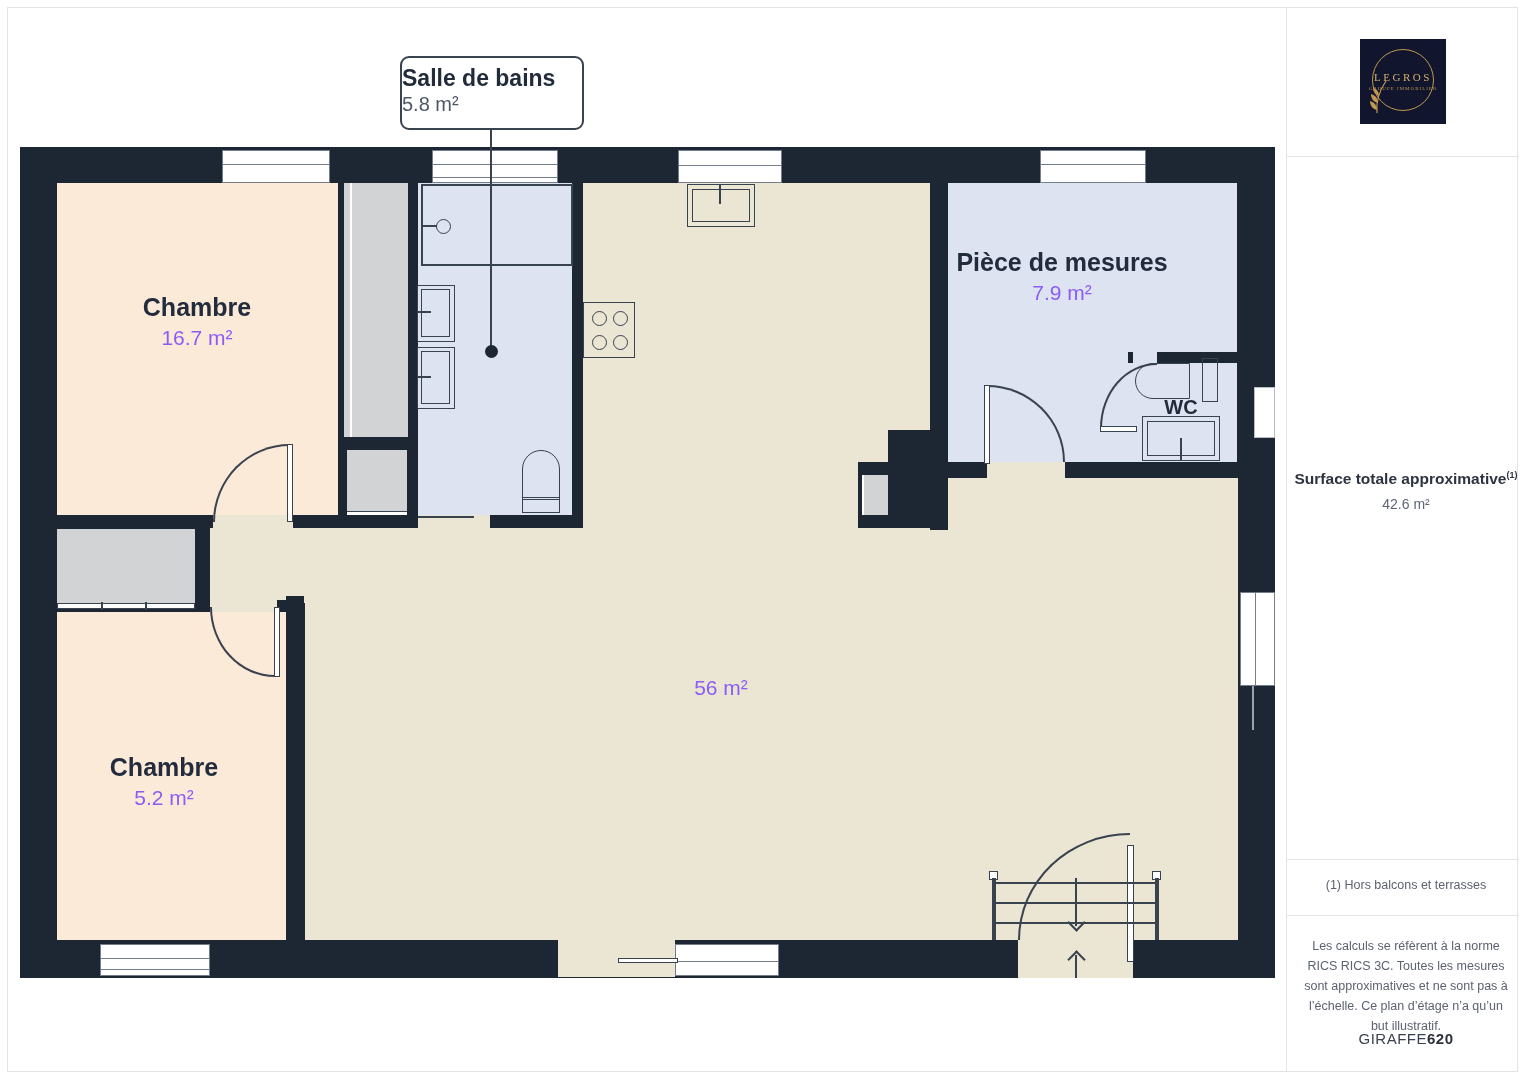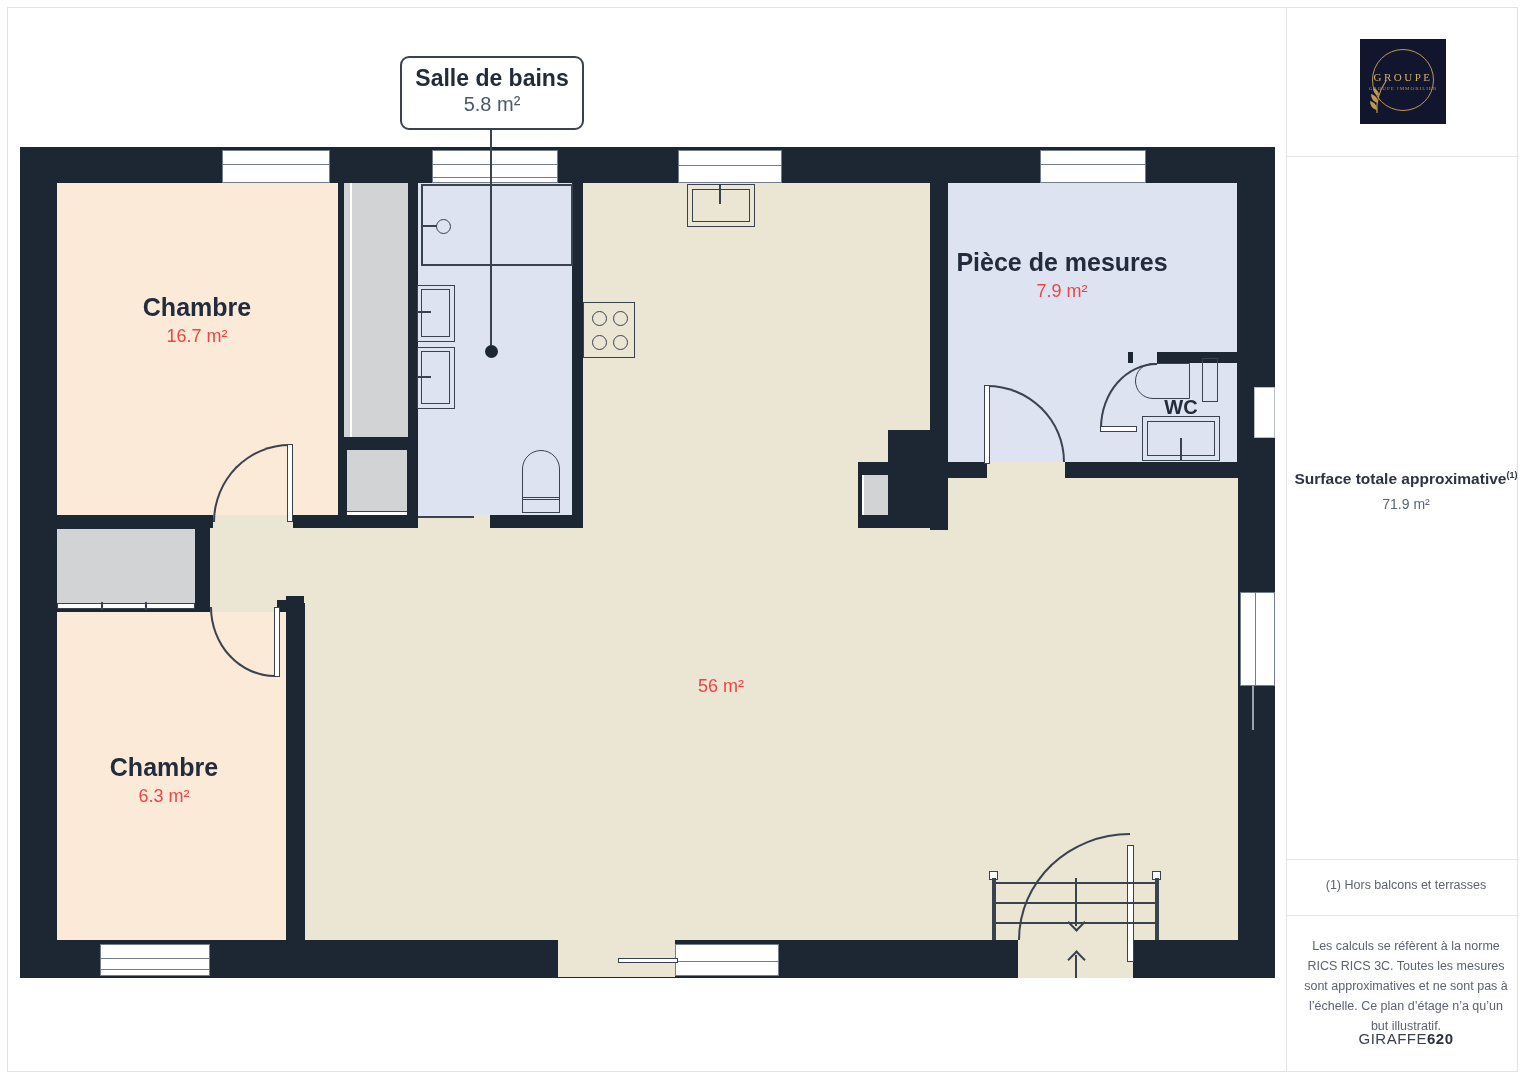--- a/index.html
+++ b/index.html
@@ -10,24 +10,24 @@
   .win{background:#ffffff;border:1px solid #747d8b;box-sizing:border-box;}
   .winline{background:#747d8b;height:1px;}
   .leaf{background:#ffffff;border:1px solid #39424f;box-sizing:border-box;}
   .arc{background:transparent;box-sizing:border-box;}
   .arc-tl{border-top:2px solid #39424f;border-left:2px solid #39424f;border-top-left-radius:100% 100%;}
   .arc-bl{border-bottom:2px solid #39424f;border-left:2px solid #39424f;border-bottom-left-radius:100% 100%;}
   .arc-tr{border-top:2px solid #39424f;border-right:2px solid #39424f;border-top-right-radius:100% 100%;}
   .fix{border:2px solid #39424f;box-sizing:border-box;background:transparent;}
   .fix-thin{border:1px solid #39424f;box-sizing:border-box;background:transparent;}
   .room-name{font-weight:bold;font-size:25px;color:#232c3c;white-space:nowrap;transform:translateX(-50%);}
-  .room-area{font-size:18px;color:#ef4444;white-space:nowrap;transform:translateX(-50%);}
+  .room-area{font-size:21px;color:#8b5cf6;white-space:nowrap;transform:translateX(-50%);}
   .chev-d{width:13px;height:13px;border-right:2px solid #39424f;border-bottom:2px solid #39424f;transform:rotate(45deg);box-sizing:border-box;}
   .chev-u{width:13px;height:13px;border-left:2px solid #39424f;border-top:2px solid #39424f;transform:rotate(45deg);box-sizing:border-box;}
-  .callout{border:2px solid #39424f;border-radius:9px;background:#fff;text-align:center;box-sizing:border-box;}
+  .callout{border:2px solid #39424f;border-radius:9px;background:#fff;text-align:left;box-sizing:border-box;}
   .callout .t{font-weight:bold;font-size:23px;color:#222b3a;margin-top:7px;}
   .callout .v{font-size:20px;color:#4d5768;margin-top:1px;}
   .frame{border:1px solid #e2e3e6;box-sizing:border-box;}
   .sb-divider{background:#e4e5e8;height:1px;}
   .sb-center{text-align:center;}
   .surface-title{font-size:15.5px;font-weight:bold;color:#2d3340;}
   .surface-title sup{font-size:9px;}
   .surface-value{font-size:14px;color:#5c6575;margin-top:8px;}
   .footnote{font-size:12.5px;color:#5c6270;}
   .disclaimer{font-size:12.5px;color:#5c6270;line-height:1.6;}
@@ -184,49 +184,49 @@
     <div class="a line" style="left:1075px;top:955px;width:2px;height:23px;"></div>
     <div class="a chev-u" style="left:1070px;top:953px;"></div>
 
     <div class="a room-name" style="left:197px;top:293px;">Chambre</div>
     <div class="a room-area" style="left:197px;top:326px;">16.7 m²</div>
     <div class="a room-name" style="left:1062px;top:248px;">Pièce de mesures</div>
     <div class="a room-area" style="left:1062px;top:281px;">7.9 m²</div>
     <div class="a room-name" style="left:1181px;top:396px;font-size:20px;">WC</div>
     <div class="a room-area" style="left:721px;top:676px;">56 m²</div>
     <div class="a room-name" style="left:164px;top:753px;">Chambre</div>
-    <div class="a room-area" style="left:164px;top:786px;">6.3 m²</div>
+    <div class="a room-area" style="left:164px;top:786px;">5.2 m²</div>
 
     <div class="a line" style="left:490px;top:130px;width:2px;height:221px;"></div>
     <div class="a" style="left:485px;top:345px;width:13px;height:13px;border-radius:50%;background:#1d2734;"></div>
     <div class="a callout" style="left:400px;top:56px;width:184px;height:74px;">
       <div class="t">Salle de bains</div>
       <div class="v">5.8 m²</div>
     </div>
   </div>
 
   <div class="a" style="left:1286px;top:0;width:240px;height:1080px;">
     <div class="a" style="left:0;top:8px;width:1px;height:1064px;background:#e4e5e8;"></div>
 
     <div class="a logo" style="left:74px;top:39px;width:86px;height:85px;">
       <div class="a logo-ring" style="left:12px;top:10px;width:62px;height:62px;"></div>
-      <div class="a logo-brand" style="left:0;top:32px;width:86px;">GROUPE</div>
+      <div class="a logo-brand" style="left:0;top:32px;width:86px;">LEGROS</div>
       <div class="a logo-tag" style="left:0;top:47px;width:86px;">GROUPE IMMOBILIER</div>
       <svg class="a" style="left:6px;top:40px;" width="24" height="36" viewBox="0 0 24 36">
         <path d="M20 2 C13 12 10 22 11 34" fill="none" stroke="#c0984f" stroke-width="1.2"></path>
         <path d="M11 31 C6 30 4 26 4 22 C8 23 11 26 11 31 Z" fill="#c0984f"></path>
         <path d="M12 24 C7 23 5 19 5 15 C9 16 12 19 12 24 Z" fill="#c0984f"></path>
         <path d="M13 17 C9 16 7 12 7 9 C11 10 13 13 13 17 Z" fill="#c0984f"></path>
       </svg>
     </div>
     <div class="a sb-divider" style="left:1px;top:156px;width:232px;"></div>
 
     <div class="a sb-center" style="left:0;top:470px;width:240px;">
       <div class="surface-title"><span>Surface totale approximative</span><sup>(1)</sup></div>
-      <div class="surface-value">71.9 m²</div>
+      <div class="surface-value">42.6 m²</div>
     </div>
 
     <div class="a sb-divider" style="left:1px;top:859px;width:232px;"></div>
     <div class="a sb-center footnote" style="left:0;top:878px;width:240px;">(1) Hors balcons et terrasses</div>
     <div class="a sb-divider" style="left:1px;top:915px;width:232px;"></div>
     <div class="a sb-center disclaimer" style="left:17px;top:936px;width:206px;">Les calculs se réfèrent à la norme RICS RICS 3C. Toutes les mesures sont approximatives et ne sont pas à l’échelle. Ce plan d’étage n’a qu’un but illustratif.</div>
     <div class="a sb-center giraffe" style="left:0;top:1030px;width:240px;"><span>GIRAFFE</span><b>620</b></div>
   </div>
 </div>
 

